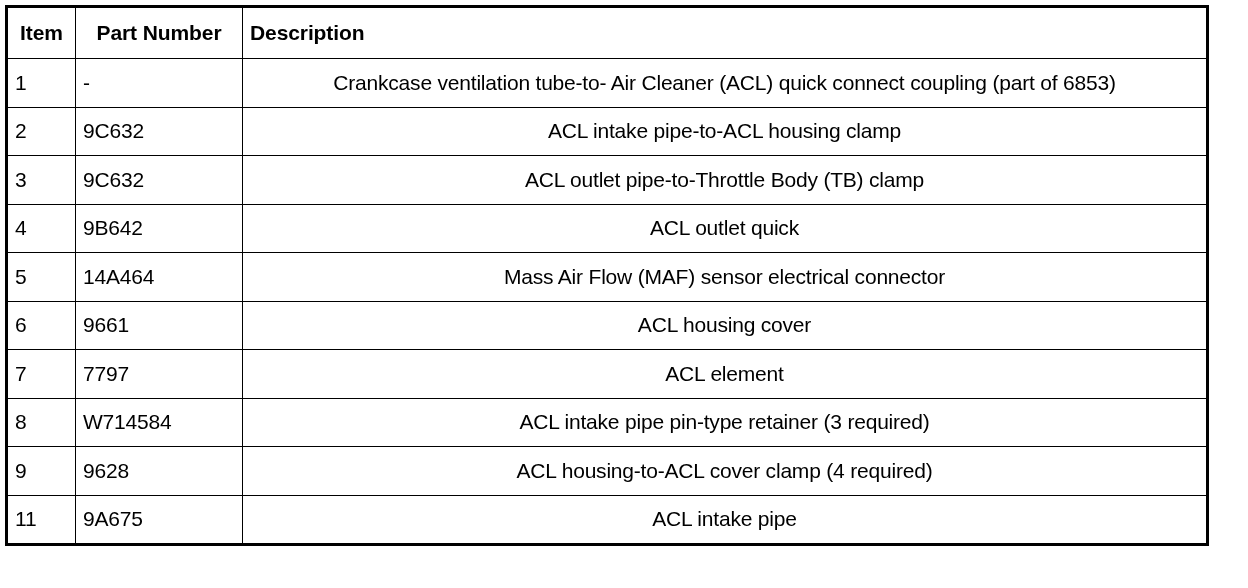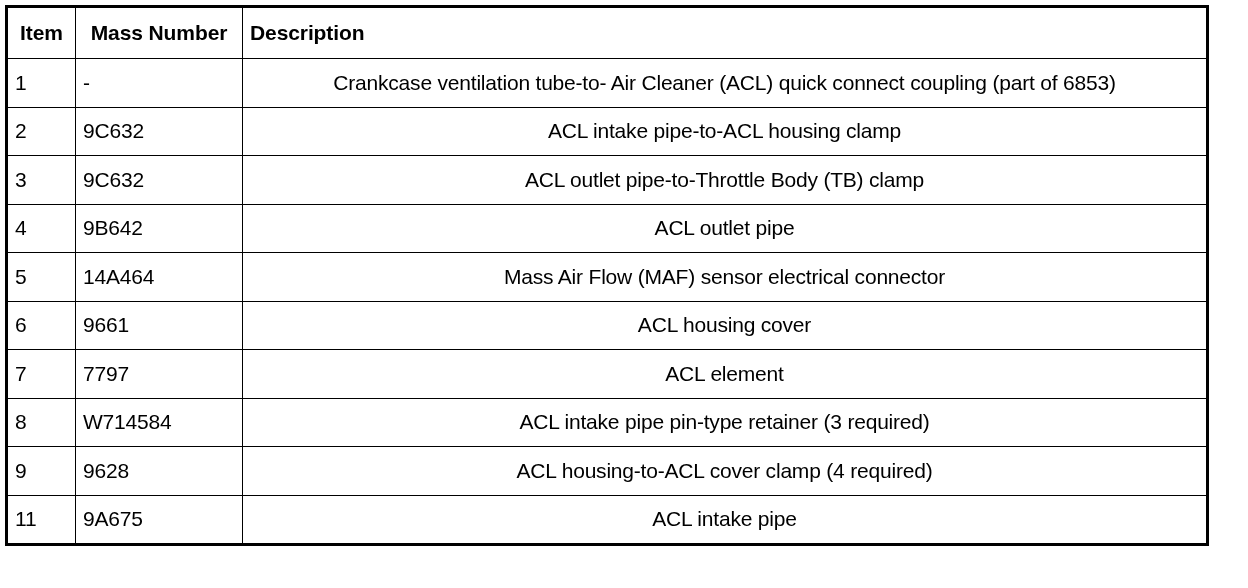--- a/index.html
+++ b/index.html
@@ -81,21 +81,21 @@
 
   <table class="parts-table">
     <colgroup>
       <col class="col-item">
       <col class="col-part">
       <col class="col-desc">
     </colgroup>
     <thead>
       <tr>
         <th class="th-item">Item</th>
-        <th class="th-part">Mass Number</th>
+        <th class="th-part">Part Number</th>
         <th class="th-desc">Description</th>
       </tr>
     </thead>
     <tbody>
       <tr>
         <td class="cell-item">1</td>
         <td class="cell-part">-</td>
         <td class="cell-desc">Crankcase ventilation tube-to- Air Cleaner (ACL) quick connect coupling (part of 6853)</td>
       </tr>
       <tr>
@@ -104,21 +104,21 @@
         <td class="cell-desc">ACL intake pipe-to-ACL housing clamp</td>
       </tr>
       <tr>
         <td class="cell-item">3</td>
         <td class="cell-part">9C632</td>
         <td class="cell-desc">ACL outlet pipe-to-Throttle Body (TB) clamp</td>
       </tr>
       <tr>
         <td class="cell-item">4</td>
         <td class="cell-part">9B642</td>
-        <td class="cell-desc">ACL outlet pipe</td>
+        <td class="cell-desc">ACL outlet quick</td>
       </tr>
       <tr>
         <td class="cell-item">5</td>
         <td class="cell-part">14A464</td>
         <td class="cell-desc">Mass Air Flow (MAF) sensor electrical connector</td>
       </tr>
       <tr>
         <td class="cell-item">6</td>
         <td class="cell-part">9661</td>
         <td class="cell-desc">ACL housing cover</td>

